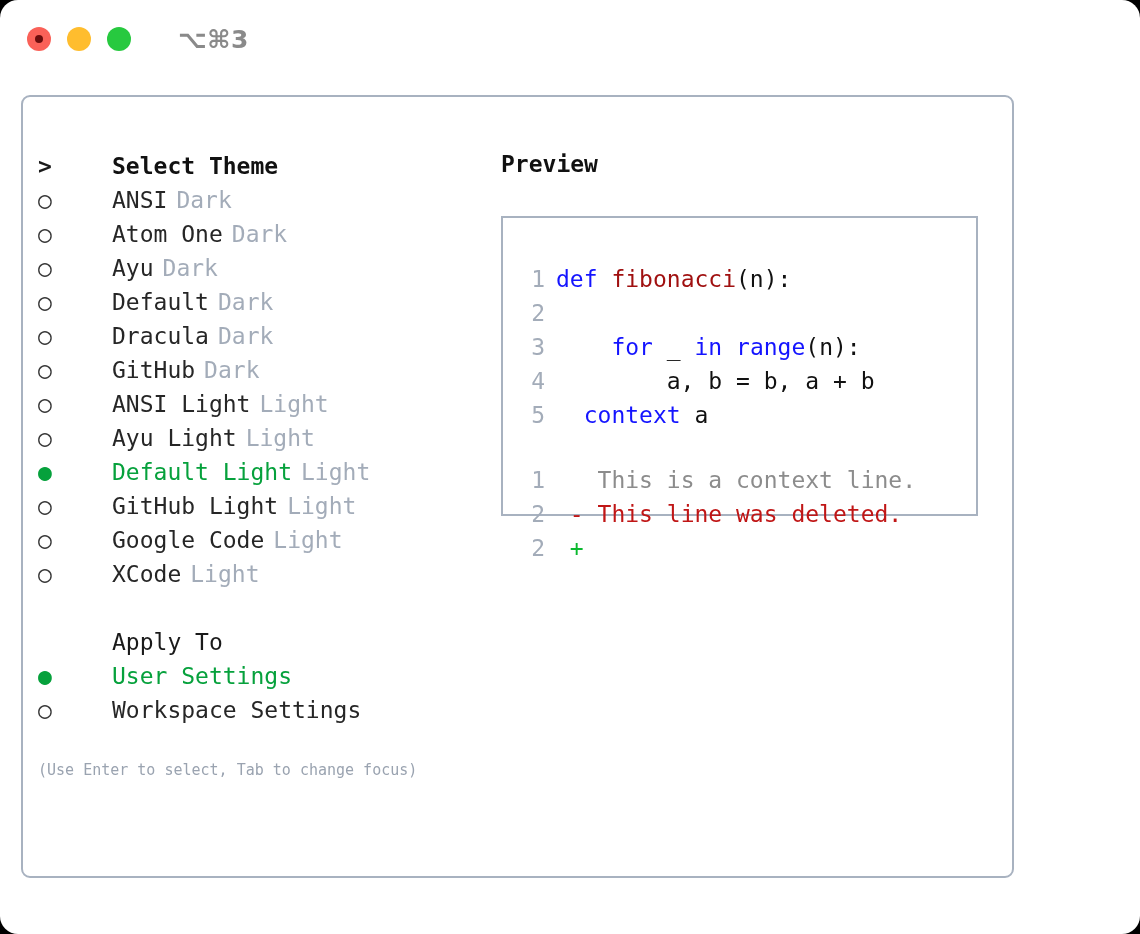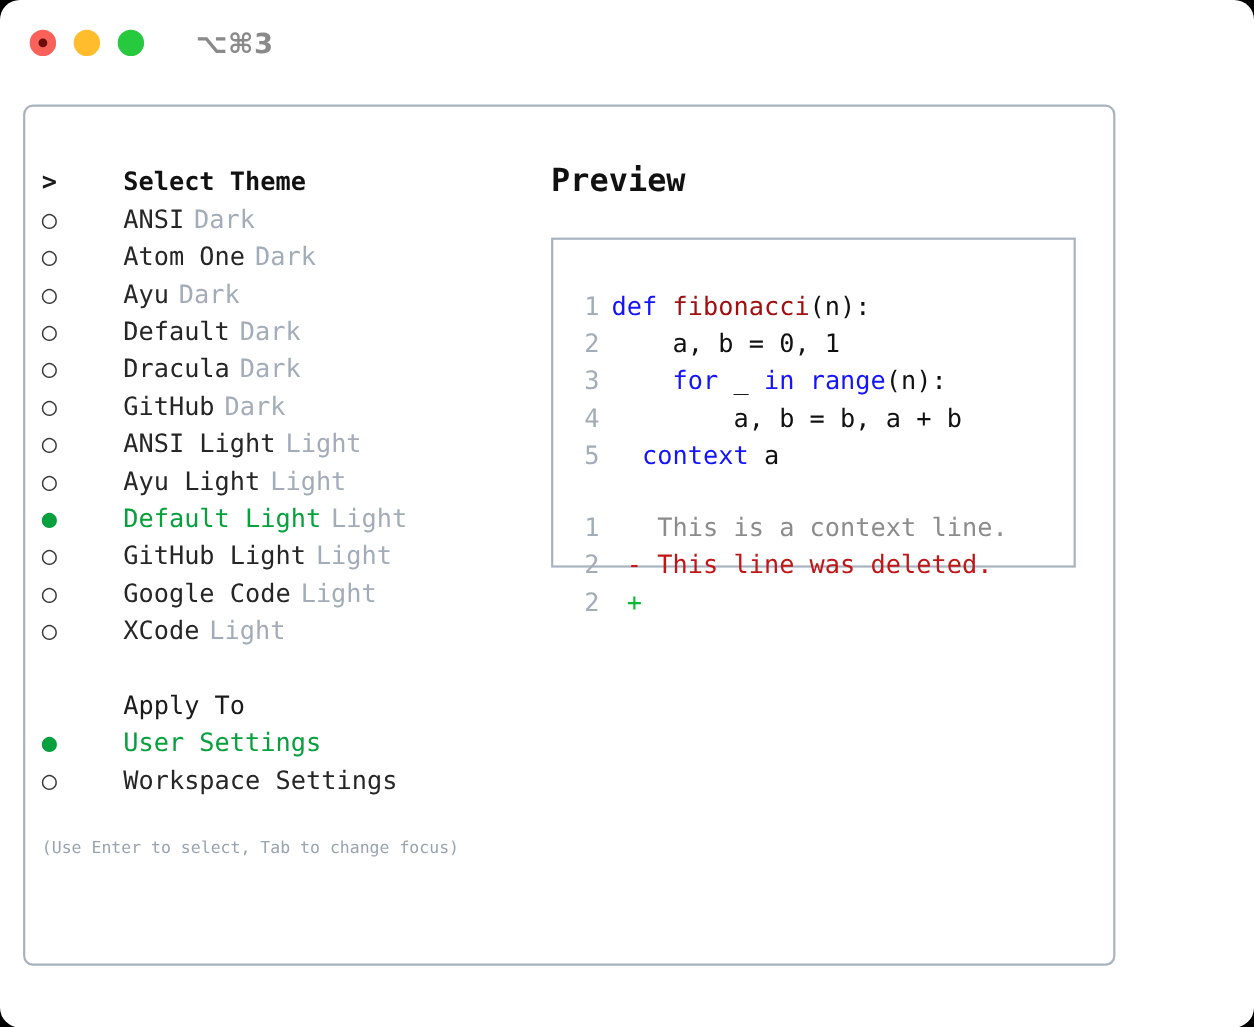--- a/index.html
+++ b/index.html
@@ -145,21 +145,21 @@
   }
 
   
   .right-col {
     position: absolute;
     left: 478px;
     top: 52px;
     width: 500px;
   }
   .preview-title {
-    font-size: 29px;
+    font-size: 23px;
     font-weight: 700;
     color: #111111;
     line-height: 30px;
   }
   .preview-box {
     margin-top: 37px;
     width: 477px;
     height: 300px;
     border: 2px solid #a8b2c0;
     box-sizing: border-box;
@@ -298,21 +298,21 @@
 
         <div class="hint">(Use Enter to select, Tab to change focus)</div>
       </div>
 
       <div class="right-col">
         <div class="preview-title">Preview</div>
 
         <div class="preview-box">
           <div id="code-block">
               <div class="code-line"><span class="lineno">1</span><span class="tok-kw">def </span><span class="tok-fn">fibonacci</span><span class="tok-txt">(n):</span></div>
-              <div class="code-line"><span class="lineno">2</span><span class="tok-txt">    a, b = 0, 1</span></div>
+              <div class="code-line"><span class="lineno">2</span></div>
               <div class="code-line"><span class="lineno">3</span><span class="tok-txt">    </span><span class="tok-kw">for</span><span class="tok-txt"> _ </span><span class="tok-kw">in</span><span class="tok-txt"> </span><span class="tok-kw">range</span><span class="tok-txt">(n):</span></div>
               <div class="code-line"><span class="lineno">4</span><span class="tok-txt">        a, b = b, a + b</span></div>
               <div class="code-line"><span class="lineno">5</span><span class="tok-txt">  </span><span class="tok-kw">context</span><span class="tok-txt"> a</span></div>
             </div>
           <div class="blank-line"></div>
           <div id="diff-block">
               <div class="code-line"><span class="lineno">1</span><span class="tok-ctx">   </span><span class="tok-ctx">This is a context line.</span></div>
               <div class="code-line"><span class="lineno">2</span><span class="tok-del"> - </span><span class="tok-del">This line was deleted.</span></div>
               <div class="code-line"><span class="lineno">2</span><span class="tok-add"> + </span></div>
             </div>

